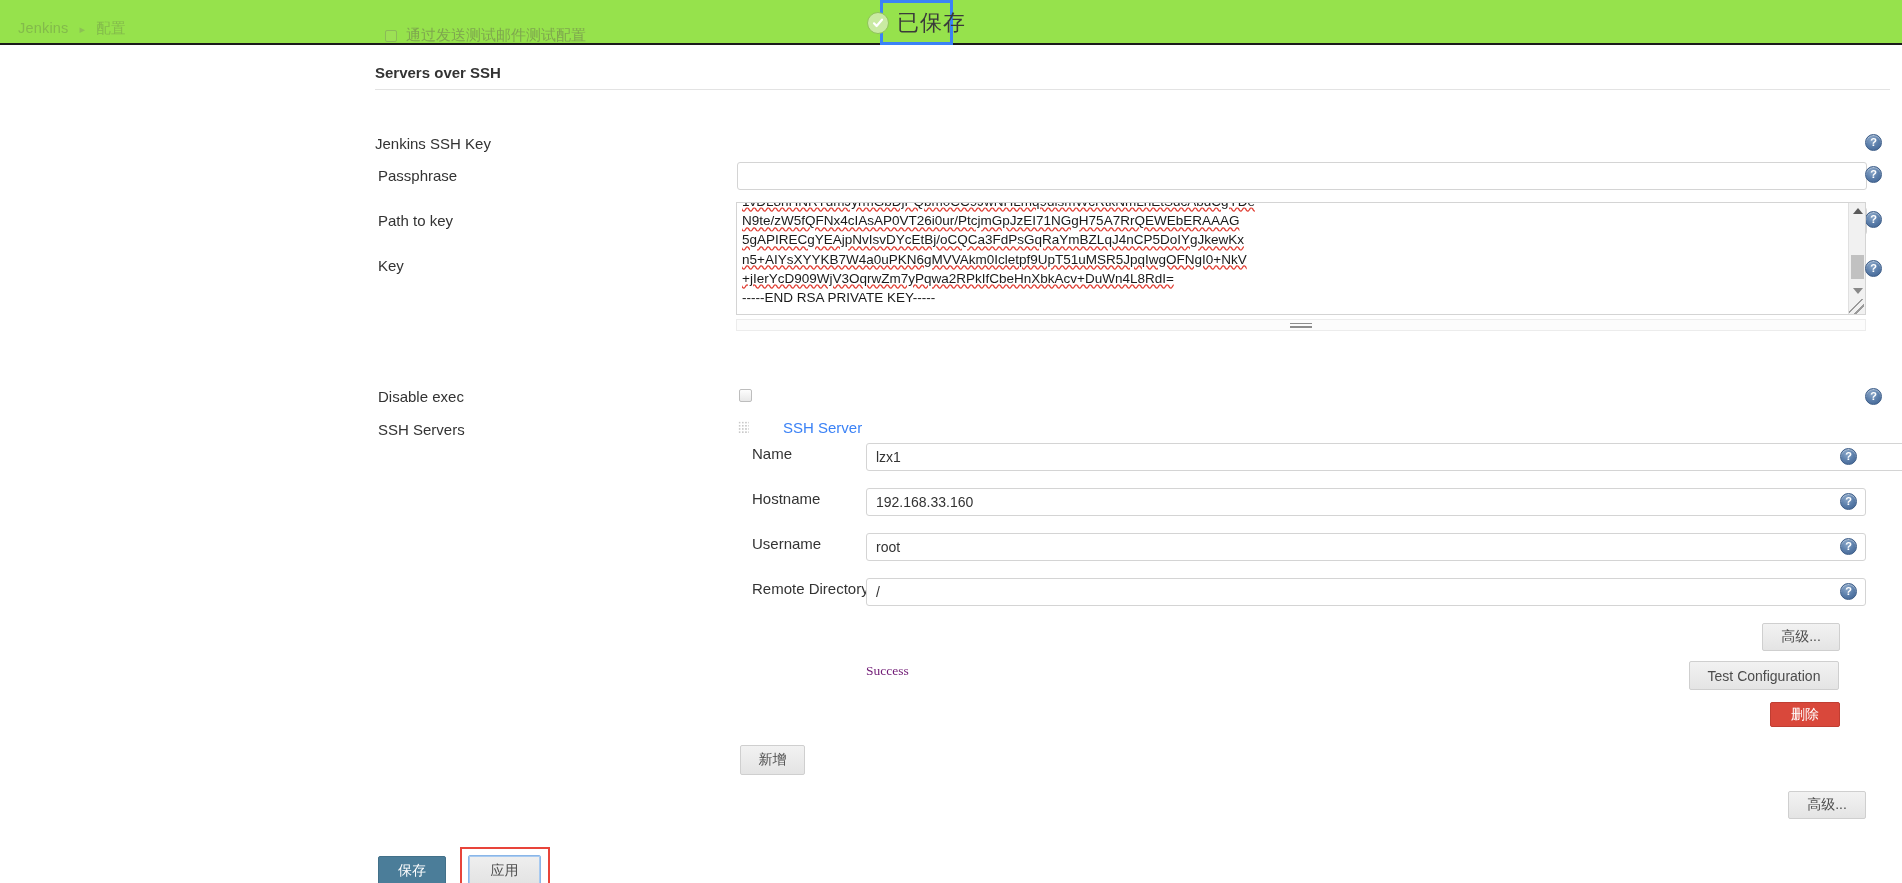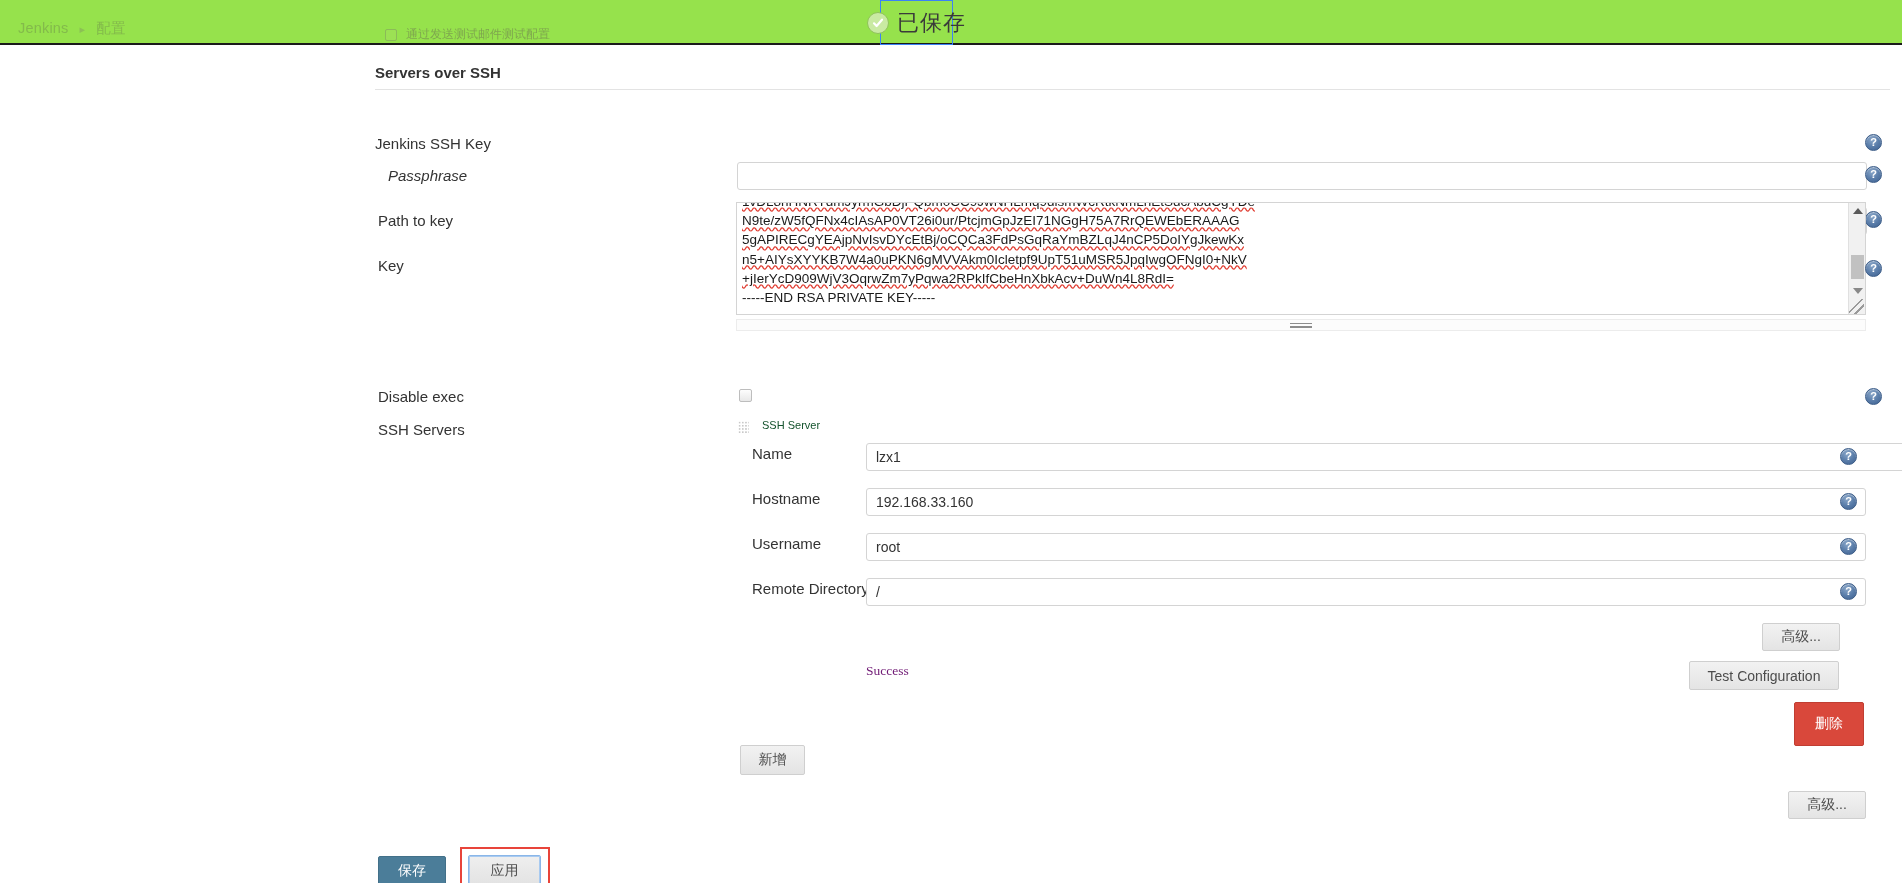--- a/index.html
+++ b/index.html
@@ -29,33 +29,33 @@
     letter-spacing: .2px;
     white-space: nowrap;
     margin-top: 11px;
   }
   .breadcrumb .sep { margin: 0 11px; font-size: 11px; color: #8cc055; }
 
   
   .ghost-row {
     position: absolute; left: 385px; top: 26px;
     display: flex; align-items: center; gap: 9px;
-    color: #7ea64e; font-size: 12px; white-space: nowrap;
+    color: #7ea64e; font-size: 15px; white-space: nowrap;
   }
   .ghost-box {
     width: 12px; height: 12px;
     border: 1px solid #8bbb58; background: #9ce154;
     border-radius: 2px;
   }
 
   
   .toast {
     position: absolute; left: 880px; top: 0px;
     width: 73px; height: 45px;
-    border: 1px solid #3b82f6;
+    border: 3px solid #3b82f6;
     display: flex; align-items: center; justify-content: center;
     gap: 7px;
     padding: 0 6px;
     background: transparent;
   }
   .toast-inner { display: flex; align-items: center; gap: 8px; white-space: nowrap; }
   .check-icon {
     width: 22px; height: 22px; border-radius: 50%;
     background: #c9eaa3;
     border: 1px solid #8fc25a;
@@ -192,21 +192,21 @@
   
   .drag-dots {
     position: absolute;
     width: 11px; height: 13px;
     background-image: radial-gradient(#c9c9c9 42%, transparent 45%);
     background-size: 3.2px 3.2px;
     cursor: move;
   }
   .subhead {
     position: absolute;
-    font-size: 11px; color: #14532d; white-space: nowrap;
+    font-size: 15px; color: #3b82f6; white-space: nowrap; margin-left: 21px;
   }
 
   
   .btn {
     position: absolute;
     border: 1px solid #cfcfcf;
     background: linear-gradient(to bottom, #f2f2f2, #e4e4e4);
     color: #4c4c4c;
     font-size: 14px;
     border-radius: 2px;
@@ -271,21 +271,21 @@
 </div>
 
 <div class="form">
 
   <div class="section-title">Servers over SSH</div>
   <div class="section-rule"></div>
 
   <div class="row-label" style="left:375px; top:88px;">Jenkins SSH Key</div>
   <div class="help-icon" style="left:1865px; top:87px;">?</div>
 
-  <div class="row-label" style="left:388px; top:120px;font-style:italic;">Passphrase</div>
+  <div class="row-label" style="left:378px; top:120px;">Passphrase</div>
   <input class="txt-input" style="left: 737px; top: 115px; width: 1130px;" value="">
   <div class="help-icon" style="left:1865px; top:119px;">?</div>
 
   <div class="row-label" style="left:378px; top:165px;">Path to key</div>
   <input class="txt-input" style="left: 737px; top: 160px; width: 1130px;" value="">
   <div class="help-icon" style="left:1865px; top:164px;">?</div>
 
   <div class="row-label" style="left:378px; top:210px;">Key</div>
   <div class="key-wrap">
     <div class="key-text" id="key-text"><div class="u">1vDL8nHNRTdmJyrmGbDjPQbm0CC9JwNHLmq9dlsmWcRtkNmLnEtSdcAbdCgYDe</div><div class="u">N9te/zW5fQFNx4cIAsAP0VT26i0ur/PtcjmGpJzEI71NGgH75A7RrQEWEbERAAAG</div><div class="u">5gAPIRECgYEAjpNvIsvDYcEtBj/oCQCa3FdPsGqRaYmBZLqJ4nCP5DoIYgJkewKx</div><div class="u">n5+AIYsXYYKB7W4a0uPKN6gMVVAkm0Icletpf9UpT51uMSR5JpqIwgOFNgI0+NkV</div><div class="u">+jIerYcD909WjV3OqrwZm7yPqwa2RPkIfCbeHnXbkAcv+DuWn4L8RdI=</div><div class="plain">-----END RSA PRIVATE KEY-----</div></div>
@@ -328,21 +328,21 @@
 
   <div class="row-label" style="left:752px; top:533px;">Remote Directory</div>
   <input class="txt-input" style="left: 866px; top: 531px; width: 1000px;" value="/">
   <div class="help-icon" style="left:1840px; top:536px;">?</div>
 
   <div class="btn" style="left:1762px; top:576px; width:78px; height:28px;">高级...</div>
 
   <div class="status-text" style="left:866px; top:616px;">Success</div>
   <div class="btn" style="left:1689px; top:614px; width:150px; height:29px;">Test Configuration</div>
 
-  <div class="btn btn-danger" style="left:1770px; top:655px; width:70px; height:44px;margin-left:24px;">删除</div>
+  <div class="btn btn-danger" style="left:1770px; top:655px; width:70px; height:25px;">删除</div>
 
   <div class="btn" style="left:740px; top:698px; width:65px; height:30px;">新增</div>
 
   <div class="btn" style="left:1788px; top:744px; width:78px; height:28px;">高级...</div>
 
   <div class="btn btn-primary" style="left:378px; top:809px; width:68px; height:30px;">保存</div>
   <div class="btn btn-focus" style="left:468px; top:808px; width:73px; height:32px;">应用</div>
   <div class="focus-ring" style="left:460px; top:800px; width:90px; height:48px;"></div>
 
 </div>

